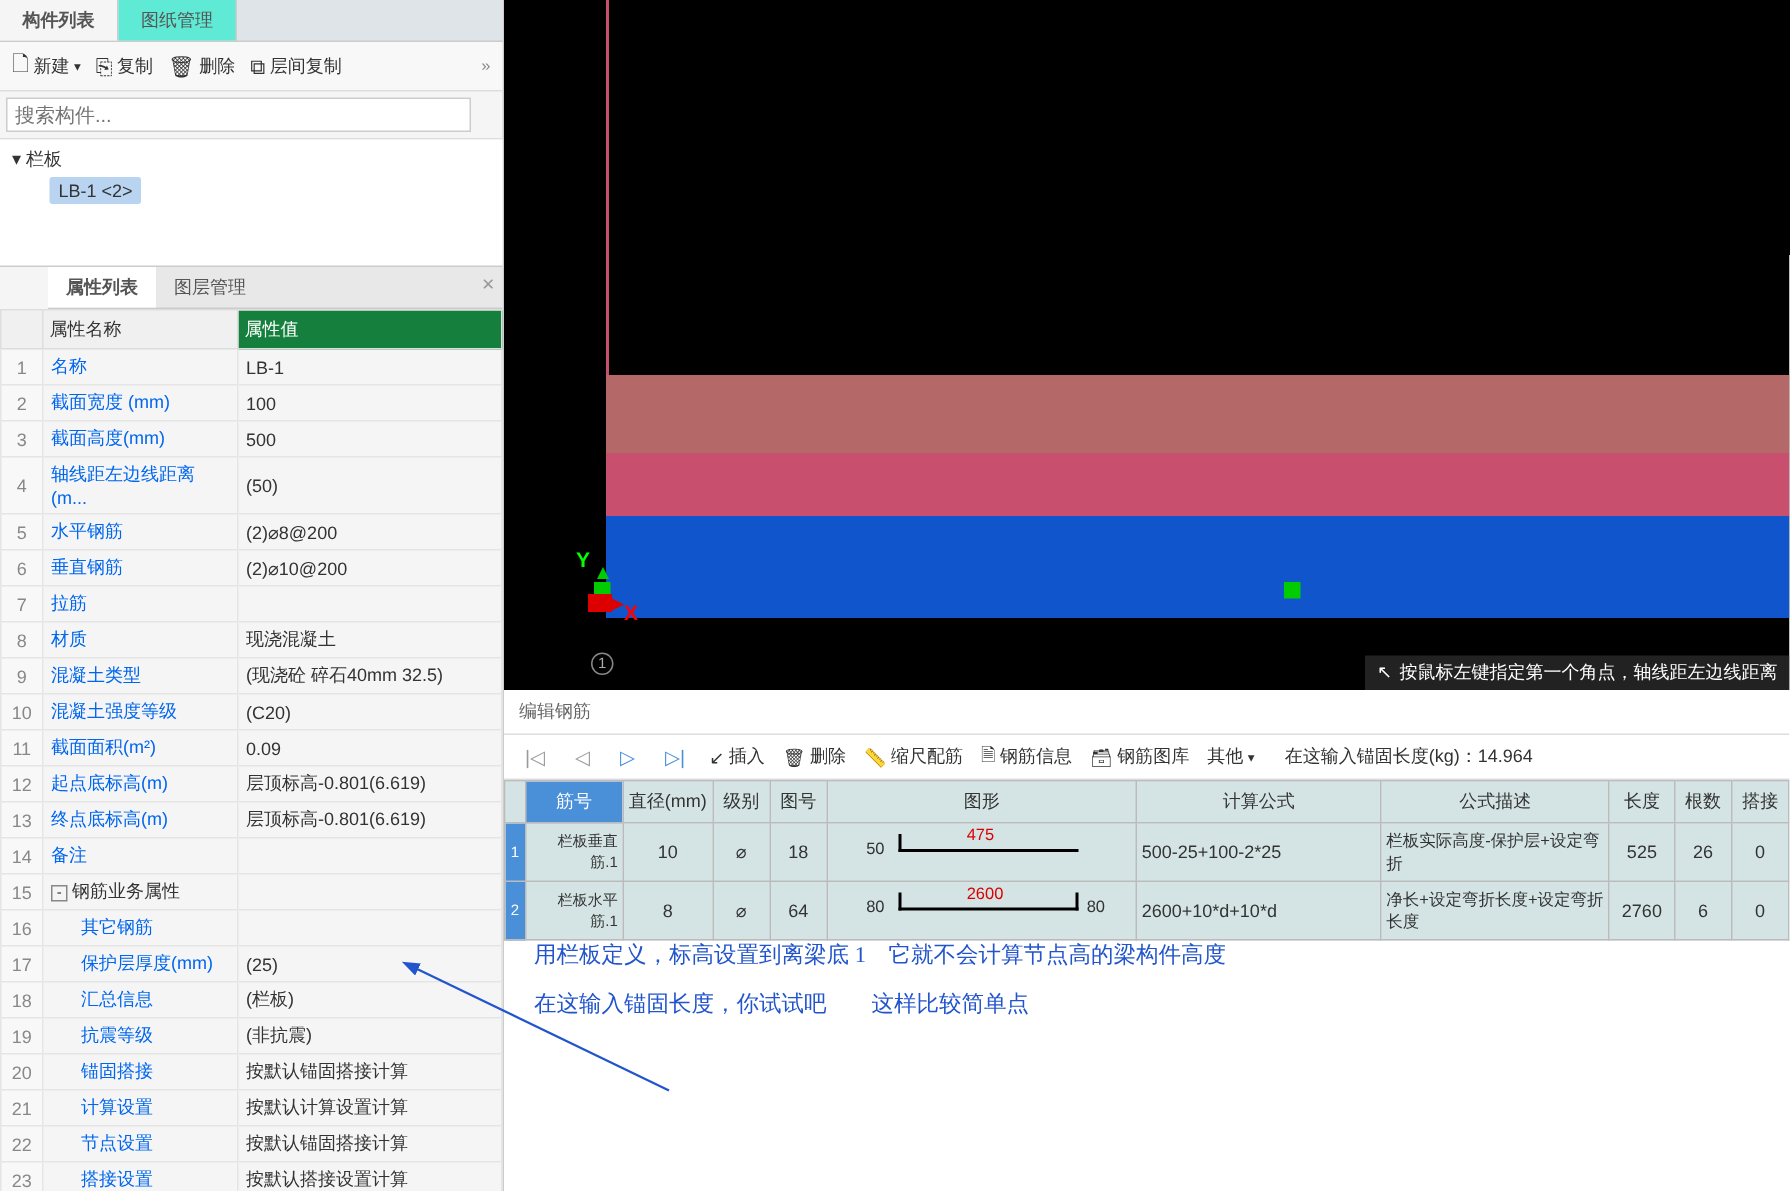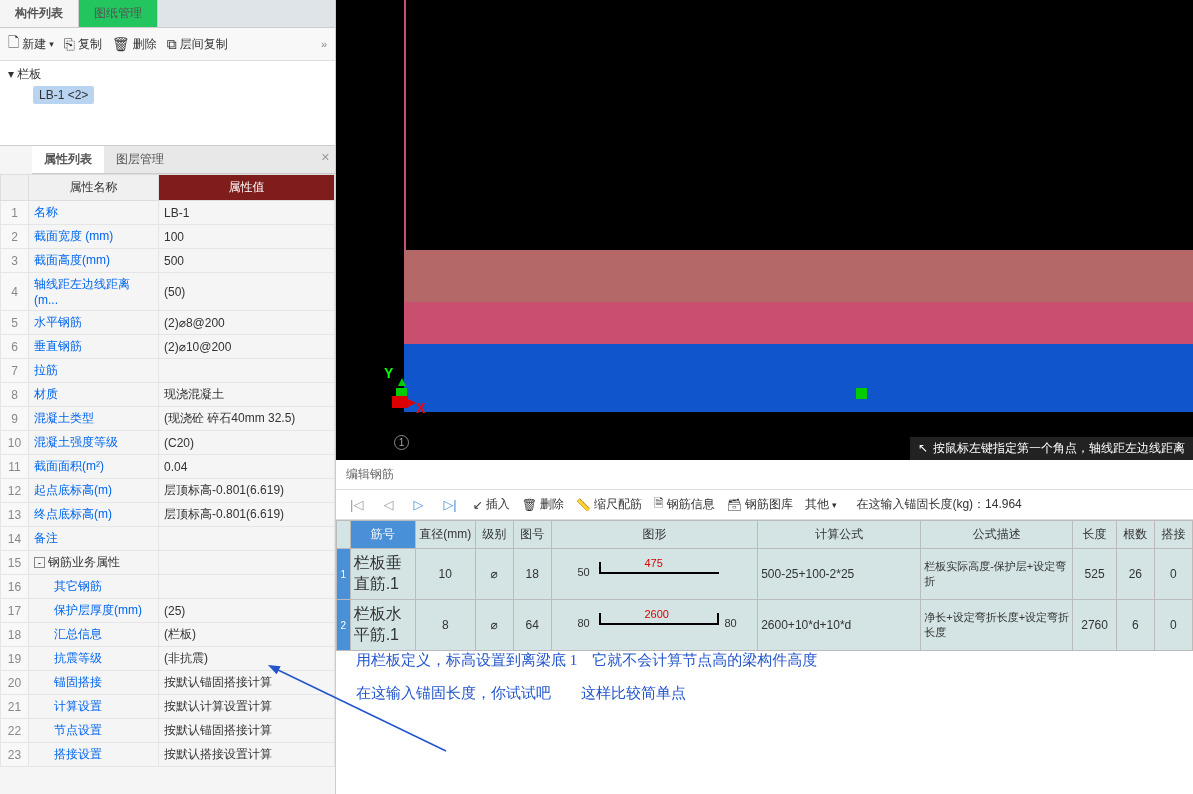--- a/index.html
+++ b/index.html
@@ -1,37 +1,37 @@
 <!DOCTYPE html>
 <html><head>
 <meta charset="utf-8">
 <style>
 * { box-sizing: border-box; margin: 0; padding: 0; }
 body { font-family: "Microsoft YaHei", sans-serif; font-size: 12px; color: #333; background: #fff; overflow: hidden; width: 1193px; height: 794px; position: relative; }
 .left-panel { position: absolute; left: 0; top: 0; width: 336px; height: 794px; background: #f5f5f5; border-right: 1px solid #ccc; }
 .top-tabs { display: flex; background: #dfe4e8; border-bottom: 1px solid #ccc; }
-.top-tab { padding: 5px 15px; background: #22c55e; border-right: 1px solid #ccc; cursor: pointer; color: #555; }
+.top-tab { padding: 5px 15px; background: #5eead4; border-right: 1px solid #ccc; cursor: pointer; color: #555; }
 .top-tab.active { background: #f5f5f5; font-weight: bold; }
 .toolbar { padding: 4px 8px; display: flex; gap: 10px; align-items: center; border-bottom: 1px solid #ddd; background: #f8f8f8; }
 .toolbar-item { display: flex; align-items: center; gap: 3px; cursor: pointer; }
 .toolbar-item .icon { font-size: 14px; }
 .expand-icon { margin-left: auto; cursor: pointer; font-size: 11px; color: #888; }
 .search-box { padding: 4px; border-bottom: 1px solid #ddd; }
 .search-box input { width: 310px; padding: 3px 5px; border: 1px solid #ccc; color: #999; }
 .tree-panel { padding: 5px 8px; height: 85px; background: #fff; border-bottom: 1px solid #ccc; }
 .tree-root { color: #333; }
 .tree-item { margin-left: 25px; margin-top: 3px; }
 .tree-item.selected { background: #b8d4f0; padding: 2px 6px; display: inline-block; border-radius: 2px; }
 .prop-tabs { display: flex; background: #e8e8e8; border-bottom: 1px solid #ccc; position: relative; margin-left: 32px; }
 .prop-tab { padding: 5px 12px; cursor: pointer; color: #555; }
 .prop-tab.active { background: #fff; font-weight: bold; }
 .close-x { position: absolute; right: 5px; top: 5px; cursor: pointer; color: #999; font-size: 11px; }
 .prop-table { width: 100%; border-collapse: collapse; }
-.prop-table th { background: #f0f0f0; padding: 4px; border: 1px solid #ddd; font-weight: normal; text-align: center; margin-top: 19px; }
-.prop-table th.selected-col { background: #7f1d1d; color: #fff; }
+.prop-table th { background: #f0f0f0; padding: 4px; border: 1px solid #ddd; font-weight: normal; text-align: left; margin-top: 19px; }
+.prop-table th.selected-col { background: #15803d; color: #fff; }
 .prop-table td { padding: 3px 5px; border: 1px solid #e5e5e5; height: 21px; }
 .prop-table td.rownum { width: 28px; text-align: center; color: #888; background: #f8f8f8; }
 .prop-table td.propname { width: 130px; color: #06e; }
 .prop-table td.propname.black { color: #333; }
 .expand-box { display: inline-block; width: 11px; height: 11px; border: 1px solid #888; text-align: center; line-height: 9px; font-size: 10px; margin-right: 3px; cursor: pointer; }
 .right-panel { position: absolute; left: 336px; top: 0; width: 857px; height: 794px; }
 .canvas-area { width: 857px; height: 460px; background: #000; position: relative; overflow: hidden; }
 .canvas-red-line { position: absolute; left: 68px; top: 0; width: 2px; height: 340px; background: #c8506e; }
 .canvas-bar1 { position: absolute; left: 68px; top: 250px; width: 789px; height: 52px; background: #b46868; }
 .canvas-bar2 { position: absolute; left: 68px; top: 302px; width: 789px; height: 42px; background: #c8506e; }
@@ -50,21 +50,21 @@
 .rebar-title { padding: 6px 10px; color: #666; border-bottom: 1px solid #ddd; }
 .rebar-toolbar { padding: 4px 10px; display: flex; align-items: center; gap: 12px; border-bottom: 1px solid #ddd; font-size: 12px; }
 .rebar-toolbar .nav-btn { color: #999; cursor: pointer; font-size: 13px; padding: 0 4px; }
 .rebar-toolbar .nav-btn.blue { color: #4a90d9; }
 .rebar-toolbar .tbtn { display: flex; align-items: center; gap: 3px; cursor: pointer; }
 .rebar-toolbar .weight-label { margin-left: 8px; }
 .rebar-table { width: 100%; border-collapse: collapse; }
 .rebar-table th { background: #d4e4e4; padding: 5px 3px; border: 1px solid #bbb; font-weight: normal; font-size: 12px; margin-top: 15px; }
 .rebar-table th.selected { background: #4a90d9; color: #fff; }
 .rebar-table td { padding: 4px 3px; border: 1px solid #bbb; background: #d4e4e4; text-align: center; font-size: 12px; height: 36px; }
-.rebar-table td.name { text-align: left; font-size: 16px; width: 60px; }
+.rebar-table td.name { text-align: right; font-size: 10px; width: 60px; }
 .rebar-table td.rn { background: #4a90d9; color: #fff; width: 12px; font-size: 10px; }
 .shape-box { display: inline-block; position: relative; width: 170px; height: 26px; }
 .shape-line { position: absolute; top: 12px; left: 30px; width: 120px; height: 2px; background: #000; }
 .shape-hook-l { position: absolute; left: 30px; top: 2px; width: 2px; height: 12px; background: #000; }
 .shape-hook-r { position: absolute; left: 148px; top: 2px; width: 2px; height: 12px; background: #000; }
 .shape-left-num { position: absolute; left: 8px; top: 6px; font-size: 11px; }
 .shape-right-num { position: absolute; left: 155px; top: 6px; font-size: 11px; }
 .shape-mid-num { position: absolute; left: 75px; top: -3px; font-size: 11px; color: #d00; }
 .annotation-area { padding: 0 20px; position: relative; height: 120px; }
 .anno-text { color: #2255cc; font-size: 15px; font-family: "SimSun", serif; margin-bottom: 14px; }
@@ -91,20 +91,23 @@
     <div class="toolbar-item">
         <span class="icon">🗑</span>
         <span>删除</span>
       </div>
     <div class="toolbar-item">
         <span class="icon">⧉</span>
         <span>层间复制</span>
       </div>
     <span class="expand-icon">»</span>
   </div>
+  <div class="search-box">
+    <input type="text" placeholder="搜索构件..." style="">
+  </div>
   <div class="tree-panel">
     <div class="tree-root">▾ <span>栏板</span></div>
     <div class="tree-item selected">LB-1 &lt;2&gt;</div>
   </div>
   <div class="prop-tabs">
     <div class="prop-tab active">属性列表</div>
     <div class="prop-tab">图层管理</div>
     <span class="close-x">✕</span>
   </div>
   <table class="prop-table">
@@ -162,21 +165,21 @@
           <td class="propval">(现浇砼 碎石40mm 32.5)</td>
         </tr>
         <tr>
           <td class="rownum">10</td>
           <td class="propname">混凝土强度等级</td>
           <td class="propval">(C20)</td>
         </tr>
         <tr>
           <td class="rownum">11</td>
           <td class="propname">截面面积(m²)</td>
-          <td class="propval">0.04</td>
+          <td class="propval">0.09</td>
         </tr>
         <tr>
           <td class="rownum">12</td>
           <td class="propname">起点底标高(m)</td>
           <td class="propval">层顶标高-0.801(6.619)</td>
         </tr>
         <tr>
           <td class="rownum">13</td>
           <td class="propname">终点底标高(m)</td>
           <td class="propval">层顶标高-0.801(6.619)</td>

